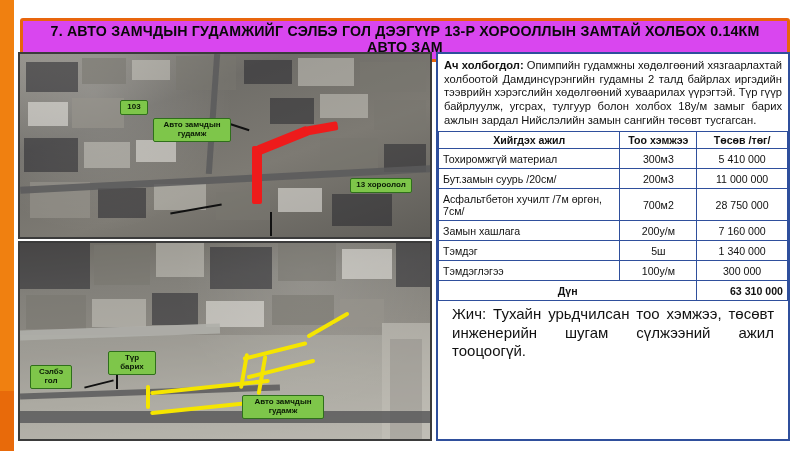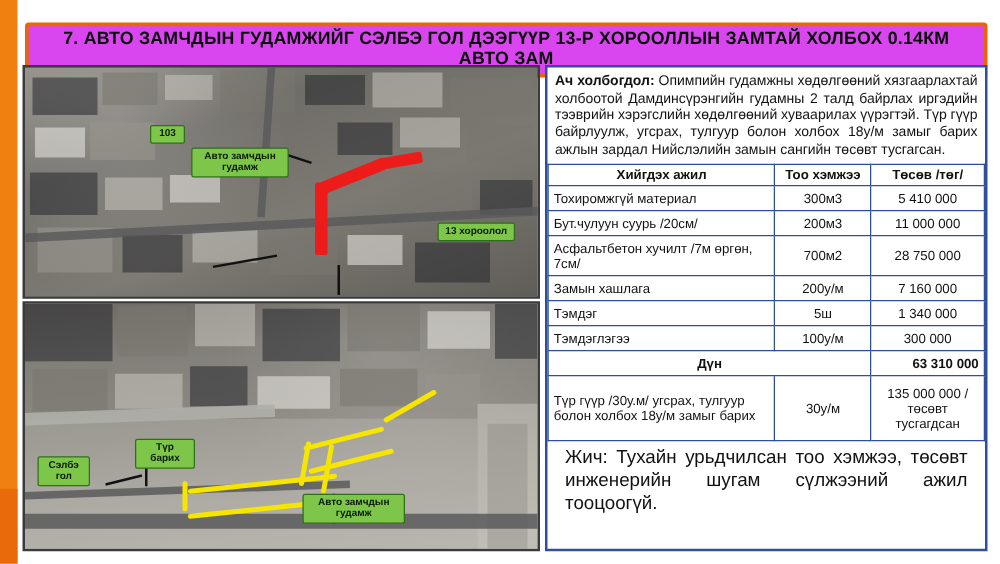--- a/index.html
+++ b/index.html
@@ -288,21 +288,21 @@
           <th style="width:26%;">Төсөв /төг/</th>
         </tr>
       </thead>
       <tbody>
         <tr class="rowh">
           <td class="l">Тохиромжгүй материал</td>
           <td class="c">300м3</td>
           <td class="c">5 410 000</td>
         </tr>
         <tr class="rowh">
-          <td class="l">Бут.чулуун суурь /20см/</td>
+          <td class="l">Бут.замын суурь /20см/</td>
           <td class="c">200м3</td>
           <td class="c">11 000 000</td>
         </tr>
         <tr style="height:32px;">
           <td class="l">Асфальтбетон хучилт /7м өргөн, 7см/</td>
           <td class="c">700м2</td>
           <td class="c">28 750 000</td>
         </tr>
         <tr class="rowh">
           <td class="l">Замын хашлага</td>
@@ -316,25 +316,20 @@
         </tr>
         <tr class="rowh">
           <td class="l">Тэмдэглэгээ</td>
           <td class="c">100у/м</td>
           <td class="c">300 000</td>
         </tr>
         <tr class="rowh">
           <td class="total-label" colspan="2">Дүн</td>
           <td class="total-val">63 310 000</td>
         </tr>
-        <tr class="tall">
-          <td class="l">Түр гүүр /30у.м/ угсрах, тулгуур болон холбох 18у/м замыг барих</td>
-          <td class="c">30у/м</td>
-          <td class="c">135 000 000 /төсөвт тусгагдсан</td>
-        </tr>
       </tbody>
     </table>
 
     <div class="note">
       <span>Жич:</span><span> Тухайн урьдчилсан тоо хэмжээ, төсөвт инженерийн шугам сүлжээний ажил тооцоогүй.</span>
     </div>
 
   </div>
 
 </div>

